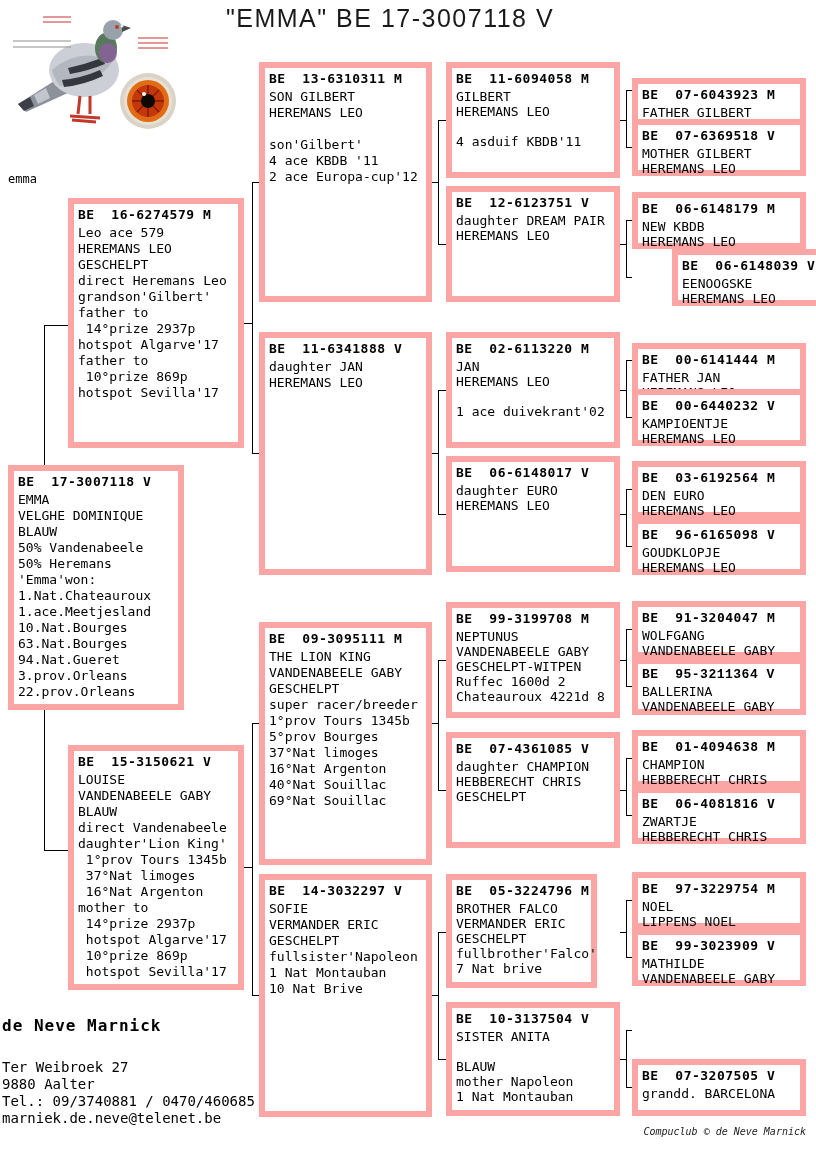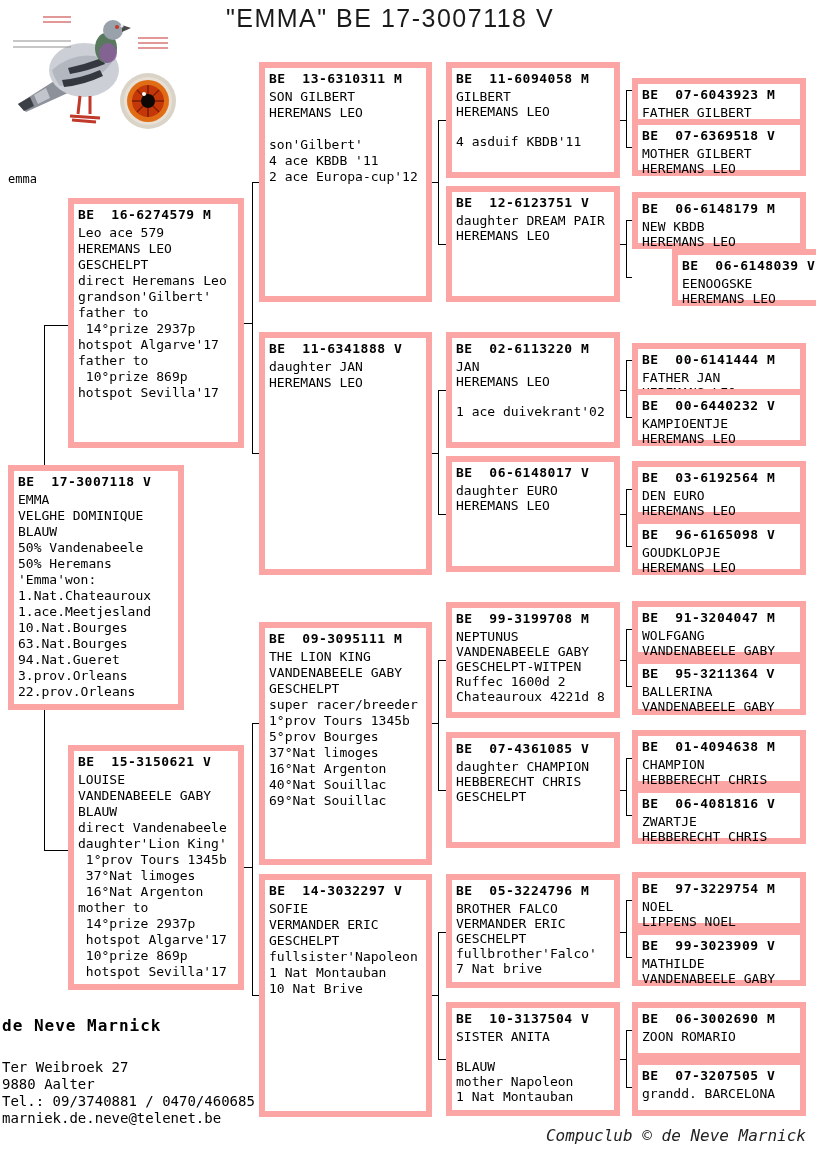--- a/index.html
+++ b/index.html
@@ -8,21 +8,21 @@
   .title{position:absolute;left:180px;top:4px;width:420px;text-align:center;
          font-family:"Liberation Sans",sans-serif;font-size:25px;letter-spacing:1.5px;color:#1a1a1a;}
   .pbox{position:absolute;border:6px solid #fca5a5;box-sizing:border-box;background:#fff;font-size:13px;}
   .pbox .ring{font-weight:bold;font-size:13px;padding:3px 0 3px 4px;letter-spacing:0.5px;white-space:pre;}
   .pbox .line{line-height:16px;padding-left:4px;white-space:pre;}
   .pbox.mid .line,.pbox.small .line{line-height:15px;}
   .cl{position:absolute;background:#000;}
   .caption{position:absolute;left:8px;top:172px;font-size:12px;}
   .footer-name{position:absolute;left:2px;top:1016px;font-size:16px;font-weight:bold;letter-spacing:1px;}
   .footer-line{position:absolute;left:2px;font-size:14px;}
-  .credit{position:absolute;right:10px;top:1126px;font-size:16px;font-style:italic;color:#222;}
+  .credit{position:absolute;right:10px;top:1126px;font-size:10px;font-style:italic;color:#222;}
   .smudge{position:absolute;opacity:0.55;}
   .smudge.red{background:repeating-linear-gradient(to bottom,#c44 0 2px,transparent 2px 5px);}
   .smudge.gray{background:repeating-linear-gradient(to bottom,#999 0 2px,transparent 2px 6px);}
 </style>
 </head>
 <body>
 
 <div id="page">
 
   <div class="title">"EMMA"  BE  17-3007118 V</div>
@@ -182,21 +182,21 @@
       <div class="line">GESCHELPT-WITPEN</div>
       <div class="line">Ruffec 1600d 2</div>
       <div class="line">Chateauroux 4221d 8</div>
     </div>
   <div class="pbox mid" style="left:446px;top:732px;width:174px;height:116px;">
       <div class="ring">BE  07-4361085 V</div>
       <div class="line">daughter CHAMPION</div>
       <div class="line">HEBBERECHT CHRIS</div>
       <div class="line">GESCHELPT</div>
     </div>
-  <div class="pbox mid" style="left:446px;top:874px;width:174px;height:114px;">
+  <div class="pbox mid" style="left:446px;top:874px;width:151px;height:114px;">
       <div class="ring">BE  05-3224796 M</div>
       <div class="line">BROTHER FALCO</div>
       <div class="line">VERMANDER ERIC</div>
       <div class="line">GESCHELPT</div>
       <div class="line">fullbrother'Falco'</div>
       <div class="line">7 Nat brive</div>
     </div>
   <div class="pbox mid" style="left:446px;top:1002px;width:174px;height:114px;">
       <div class="ring">BE  10-3137504 V</div>
       <div class="line">SISTER ANITA</div>
@@ -269,24 +269,20 @@
   <div class="pbox small" style="left:632px;top:872px;width:174px;height:57px;">
       <div class="ring">BE  97-3229754 M</div>
       <div class="line">NOEL</div>
       <div class="line">LIPPENS NOEL</div>
     </div>
   <div class="pbox small" style="left:632px;top:929px;width:174px;height:57px;">
       <div class="ring">BE  99-3023909 V</div>
       <div class="line">MATHILDE</div>
       <div class="line">VANDENABEELE GABY</div>
     </div>
-  <div class="pbox small" style="left:632px;top:1002px;width:174px;height:57px;">
-      <div class="ring">BE  06-3002690 M</div>
-      <div class="line">ZOON ROMARIO</div>
-    </div>
   <div class="pbox small" style="left:632px;top:1059px;width:174px;height:57px;">
       <div class="ring">BE  07-3207505 V</div>
       <div class="line">grandd. BARCELONA</div>
     </div>
 
   <div class="cl" style="left:44px;top:325px;width:1px;height:140px;"></div>
   <div class="cl" style="left:44px;top:710px;width:1px;height:140px;"></div>
   <div class="cl" style="left:44px;top:325px;width:24px;height:1px;"></div>
   <div class="cl" style="left:44px;top:850px;width:24px;height:1px;"></div>
 

